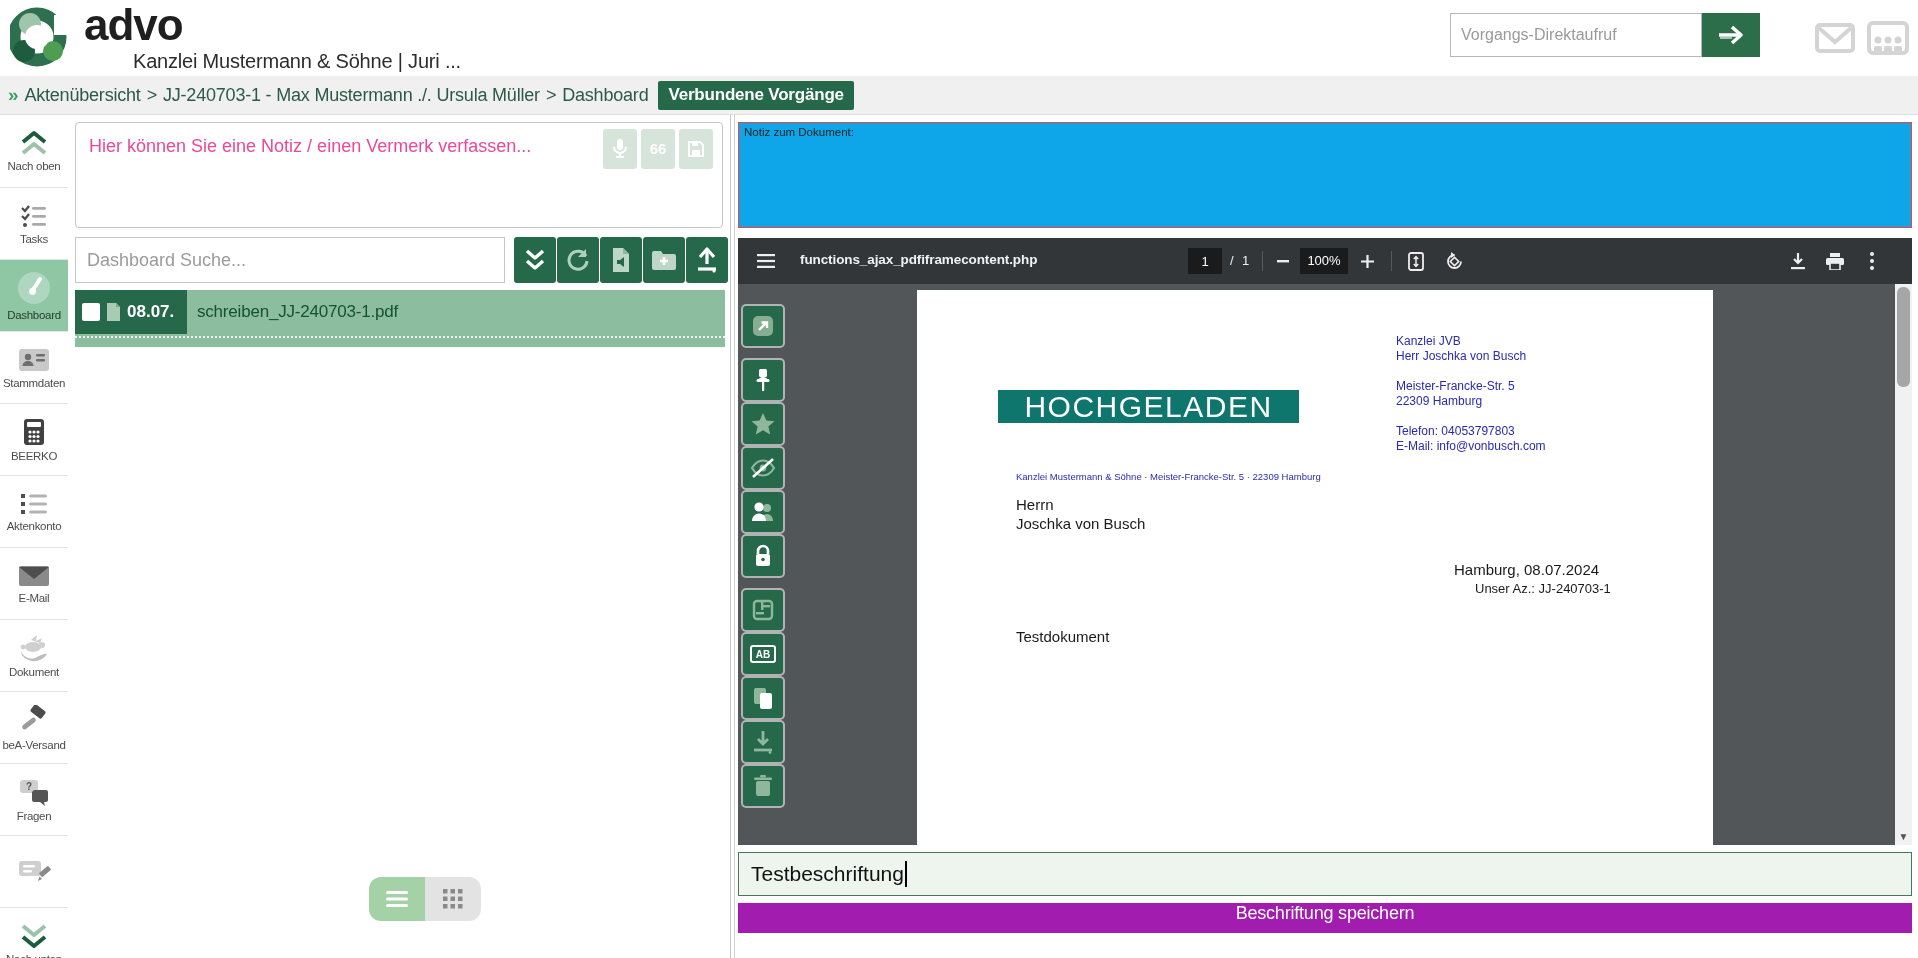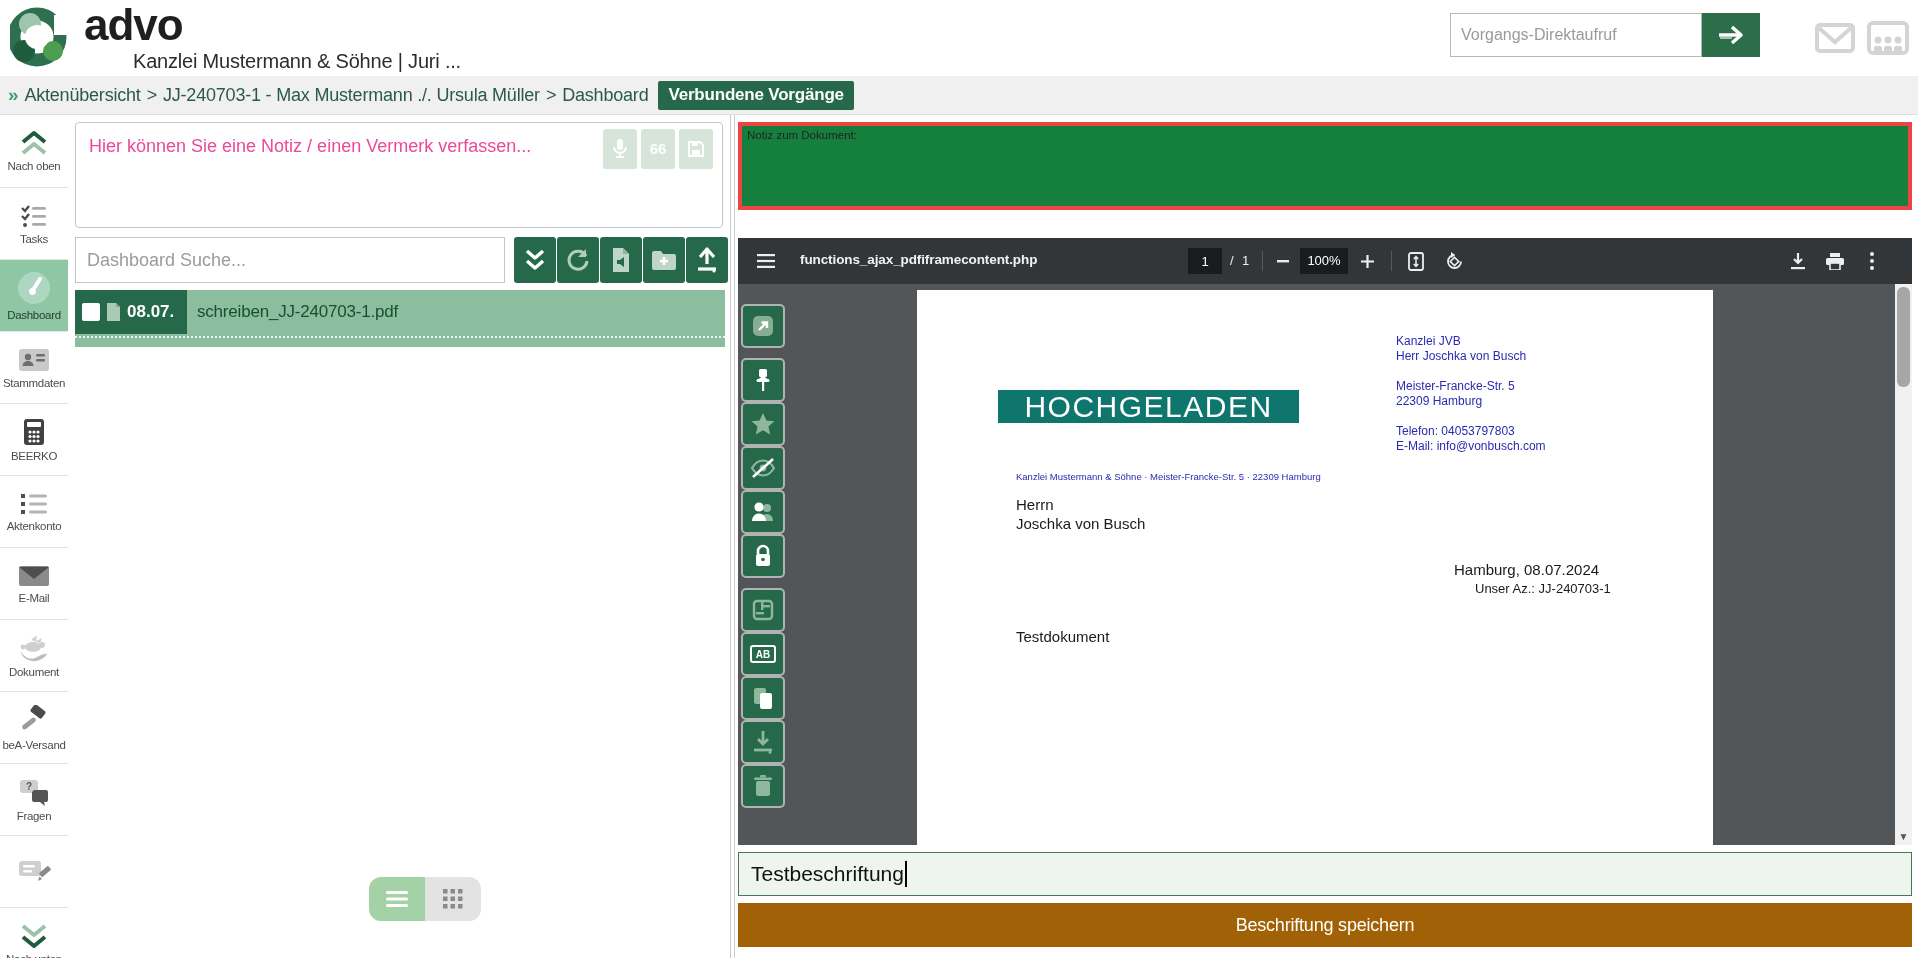--- a/index.html
+++ b/index.html
@@ -51,21 +51,21 @@
   .doc-details div { color:#fff; font-size:17px; line-height:21px; letter-spacing:-0.2px; }
   .doc-details b { font-weight:700; margin-right:4px; }
 
   .view-toggle { position:absolute; left:301px; top:762px; display:flex; }
   .seg { width:56px; height:44px; display:flex; align-items:center; justify-content:center; cursor:pointer; }
   .seg-list { background:#a5d1a6; border-radius:12px 0 0 12px; }
   .seg-grid { background:#e3e3e3; border-radius:0 12px 12px 0; }
 
   
   .right { position:absolute; left:734px; top:115px; width:1184px; height:843px; background:#fff; border-left:1px solid #cfcfcf; }
-  .doc-note-box { position:absolute; left:3px; top:7px; width:1174px; height:88px; border:4px solid #ef4444; background:#15803d; }
+  .doc-note-box { position:absolute; left:3px; top:7px; width:1174px; height:106px; border:1px solid #ef4444; background:#0ea5e9; }
   .doc-note-lbl { position:absolute; left:5px; top:3px; font-size:11.5px; color:#222; }
 
   .viewer { position:absolute; left:3px; top:123px; width:1174px; height:607px; background:#525659; }
   .pdf-toolbar { position:absolute; left:0; top:0; width:100%; height:46px; background:#323639; }
   .pdf-title { position:absolute; left:62px; top:14px; font-size:13.5px; font-weight:700; color:#f1f1f1; letter-spacing:-0.1px; }
   .tb { position:absolute; top:0; height:46px; display:flex; align-items:center; justify-content:center; background:none; border:none; cursor:pointer; }
   .tb-box { background:#191b1c; color:#fff; font-size:13px; text-align:center; border:none; }
   .tb-sep { position:absolute; top:13px; width:1px; height:20px; background:#55595c; }
   .pdf-body { position:absolute; left:0; top:46px; right:0; bottom:0; }
   .stack-btn { position:absolute; left:5px; width:40px; height:40px; background:#26684a; border:none; border-radius:3px; box-shadow:0 0 0 2px rgba(255,255,255,.55); display:flex; align-items:center; justify-content:center; cursor:pointer; }
@@ -80,21 +80,21 @@
   .letter-date { position:absolute; left:537px; top:271px; font-size:15px; color:#1a1a1a; }
   .letter-ref { position:absolute; left:558px; top:291px; font-size:13px; color:#1a1a1a; }
   .letter-body { position:absolute; left:99px; top:338px; font-size:15px; color:#1a1a1a; }
 
   .pdf-scroll { position:absolute; right:0; top:0; width:17px; bottom:0; background:#f1f1f1; }
   .pdf-thumb { position:absolute; right:2px; top:3px; width:13px; height:100px; background:#a6a6a6; border-radius:6px; cursor:pointer; }
   .pdf-scroll-arrow { position:absolute; right:0; bottom:0; width:17px; height:17px; color:#555; font-size:10px; display:flex; align-items:center; justify-content:center; cursor:pointer; }
 
   .caption-input { position:absolute; left:3px; top:737px; width:1174px; height:44px; background:#eef5ee; border:1px solid #49775a; display:flex; align-items:center; padding-left:12px; font-size:21px; color:#111; cursor:text; }
   .caret { display:inline-block; width:2px; height:26px; background:#000; margin-left:1px; }
-  .save-btn { position:absolute; left:3px; top:788px; width:1174px; height:44px; background:#a16207; border:none; color:#fff; font-size:18px; font-family:inherit; display:flex; align-items:center; justify-content:center; cursor:pointer; letter-spacing:-0.2px; }
+  .save-btn { position:absolute; left:3px; top:788px; width:1174px; height:30px; background:#a21caf; border:none; color:#fff; font-size:18px; font-family:inherit; display:flex; justify-content:center; cursor:pointer; letter-spacing:-0.2px; }
 
   svg { display:block; }
 </style>
 </head>
 <body>
 
 <div id="app">
 
   <div class="top-header">
     <svg class="abs" style="left:10px;top:7px" width="60" height="62" viewBox="0 0 60 62">

